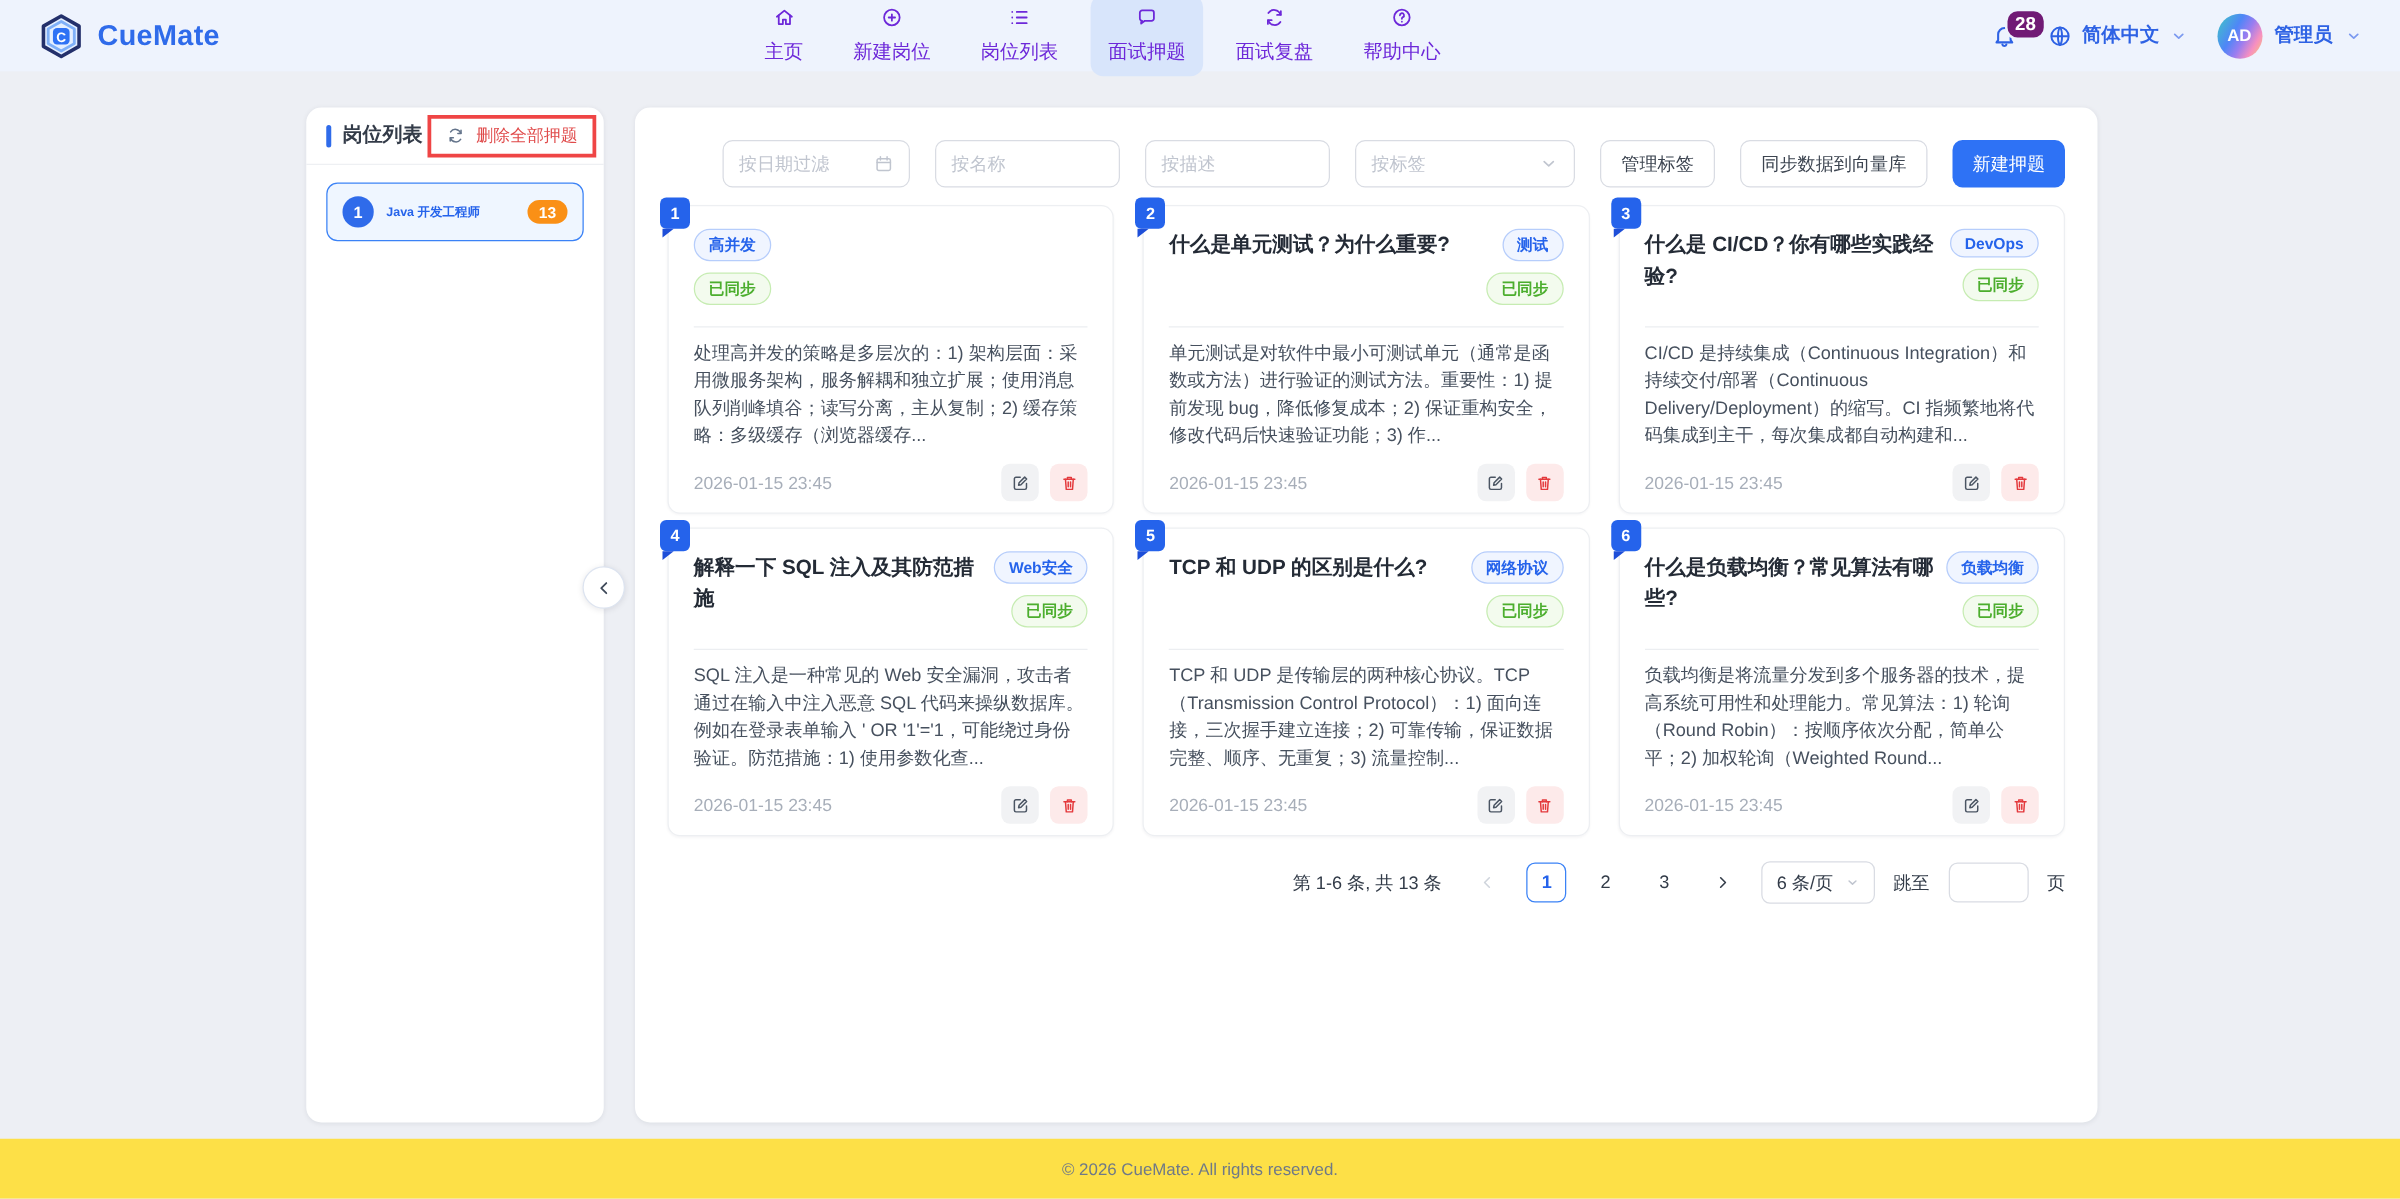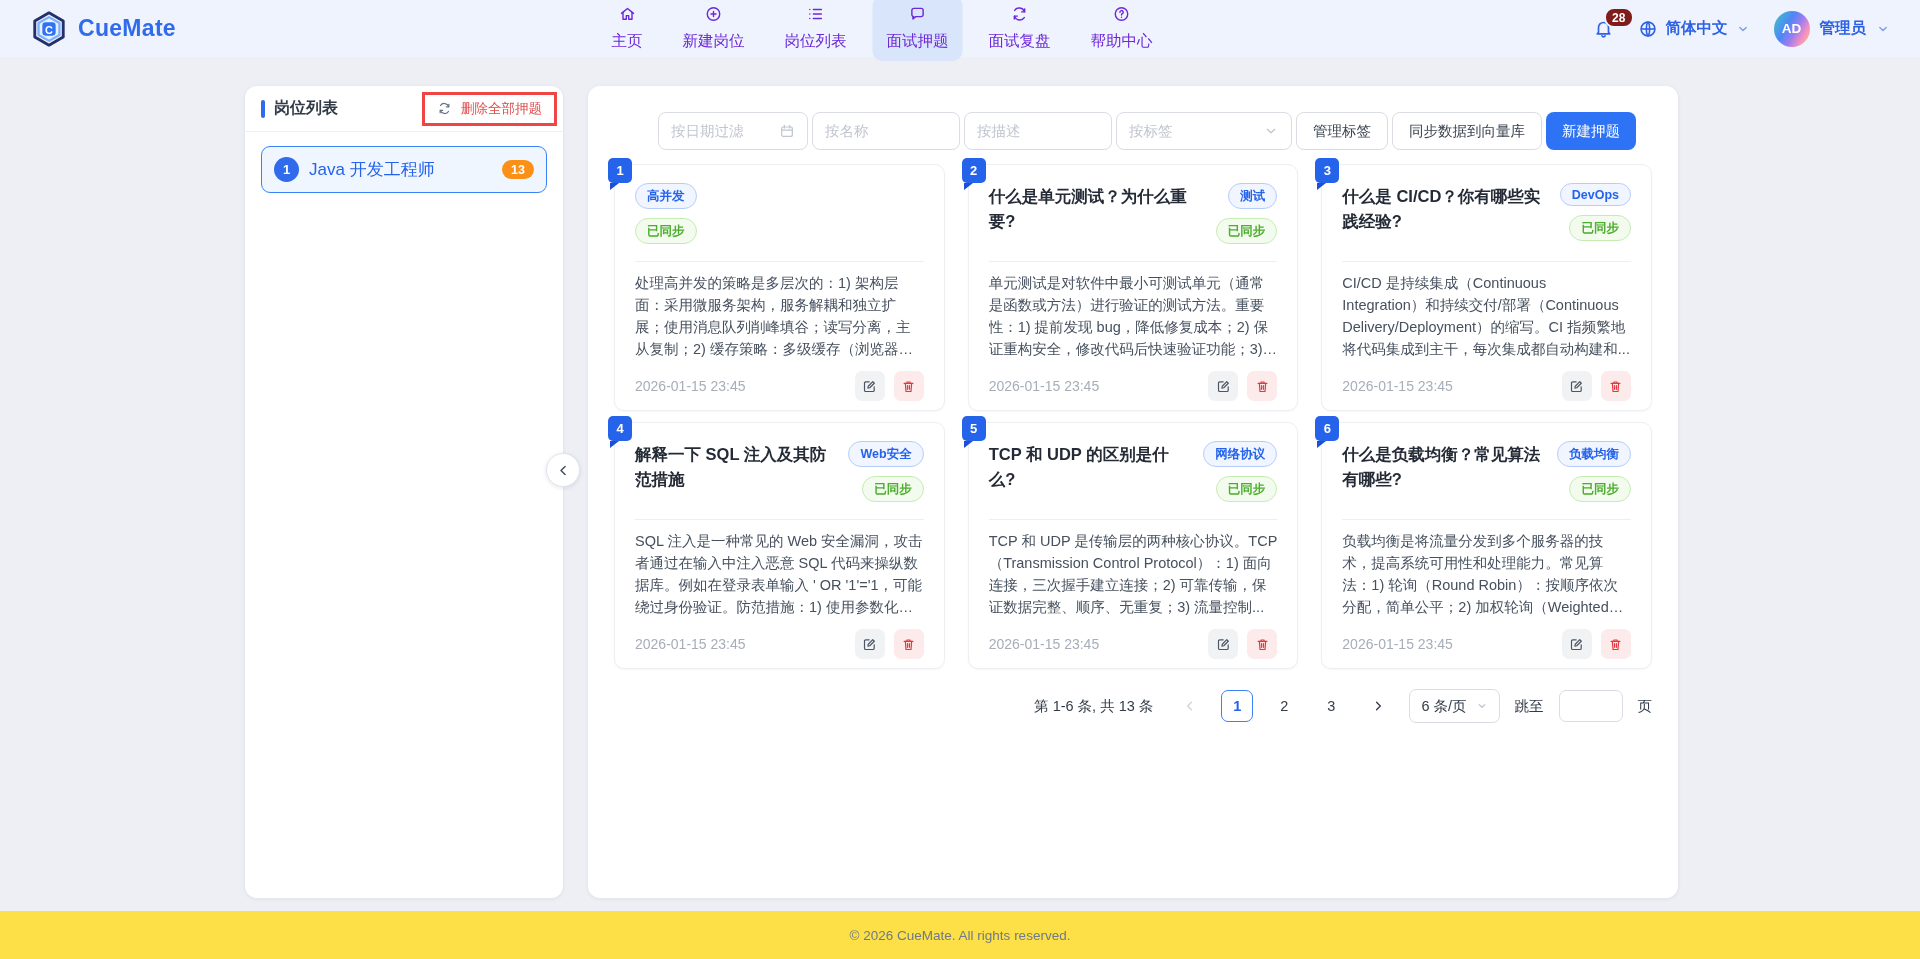--- a/index.html
+++ b/index.html
@@ -20,22 +20,22 @@
   .nav { position:absolute; left:calc(50% - 78px); transform:translateX(-50%);
          display:flex; align-items:center; gap:12px; }
   .nav-item { display:flex; align-items:center; gap:8px; padding:9px 14px;
               border-radius:10px; color:#6d28d9; font-size:15.5px; cursor:pointer; white-space:nowrap;flex-direction:column; }
   .nav-item.active { background:#d8e5fb; }
   .nav-item svg { width:18px; height:18px; }
   .nav-right { margin-left:auto; display:flex; align-items:center; gap:24px; color:#2e62e4; }
   .bell-wrap { position:relative; cursor:pointer; }
   .bell-wrap svg { width:21px; height:21px; }
   .badge {
-    position:absolute; top:-11px; left:11px; background:#7f1d1d; color:#fff;
-    font-size:12px; font-weight:700; padding:1.5px 6.5px; border-radius:10px;
+    position:absolute; top:-11px; left:11px; background:#701a75; color:#fff;
+    font-size:15px; font-weight:700; padding:1.5px 6.5px; border-radius:10px;
     border:2px solid #eef3fd; line-height:1.2;
   }
   .lang { display:flex; align-items:center; gap:8px; cursor:pointer; }
   .lang svg.globe { width:20px; height:20px; }
   .lang-label, .user-name { font-size:15.5px; font-weight:700; color:#2e62e4; }
   .chev { width:14px; height:14px; color:#7c9af0; }
   .user { display:flex; align-items:center; gap:10px; cursor:pointer; }
   .avatar {
     width:36px; height:36px; border-radius:50%; display:flex; align-items:center; justify-content:center;
     color:#fff; font-size:13.5px; font-weight:800;
@@ -54,32 +54,32 @@
   .sidebar-title { display:flex; align-items:center; gap:9px; font-size:16px; font-weight:700; color:#333b48; }
   .title-accent { width:4px; height:18px; background:#2f6bea; border-radius:2px; }
   .annotation-box { border:3px solid #ef4545; padding:5px 12px; display:flex; align-items:center; background:#fff; }
   .delete-all-btn { display:flex; align-items:center; gap:9px; background:none; border:none;
                     font-size:13.5px; color:#e04b4b; cursor:pointer; font-family:inherit; }
   .delete-all-btn svg { width:15px; height:15px; color:#64748b; }
   .job-item { margin:14px 16px; border:1.5px solid #3b82f6; background:#eff6ff; border-radius:9px;
               height:47px; display:flex; align-items:center; gap:10px; padding:0 12px; cursor:pointer; }
   .job-index { width:25px; height:25px; border-radius:50%; background:#2f6bea; color:#fff;
                font-size:13px; font-weight:700; display:flex; align-items:center; justify-content:center; flex:none; }
-  .job-name { flex:1; color:#2563eb; font-size:17px; font-weight:400; }
+  .job-name { flex:1; color:#2563eb; font-size:10px; font-weight:700; }
   .job-count { background:#fa9016; color:#fff; font-size:12.5px; font-weight:700;
                padding:2.5px 9px; border-radius:11px; }
   .collapse-handle { position:absolute; right:-17px; top:367px; width:34px; height:34px; border-radius:50%;
                      background:#fff; border:1px solid #dde4f0; box-shadow:0 1px 5px rgba(15,23,42,.10);
                      display:flex; align-items:center; justify-content:center; color:#3f4a5a; cursor:pointer; z-index:5; }
   .collapse-handle svg { width:15px; height:15px; }
 
   
   .main { flex:1; background:#fff; border-radius:12px; box-shadow:0 1px 4px rgba(15,23,42,.07);
           padding:26px; display:flex; flex-direction:column; }
-  .filter-row { display:flex; align-items:center; gap:4px;padding-left:44px; }
+  .filter-row { display:flex; align-items:center; gap:20px;padding-left:44px; }
   .f-input { height:38px; border:1px solid #d9dce3; border-radius:8px; background:#fff;
              display:flex; align-items:center; justify-content:space-between; padding:0 12px; cursor:text; }
   .f-input .ph { color:#c0c5cf; font-size:14.5px; }
   .f-input svg { width:16px; height:16px; color:#c0c5cf; flex:none; }
   .w-date { width:150px; } .w-name { width:148px; } .w-desc { width:148px; } .w-tag { width:176px; cursor:pointer; }
   .btn { height:38px; border-radius:8px; font-size:14.5px; padding:0 16px; display:flex; align-items:center;
          justify-content:center; cursor:pointer; font-family:inherit; white-space:nowrap; }
   .btn-outline { background:#fff; border:1px solid #d9dce3; color:#3c4450; }
   .btn-primary { background:#2e72f5; border:none; color:#fff; }
 

